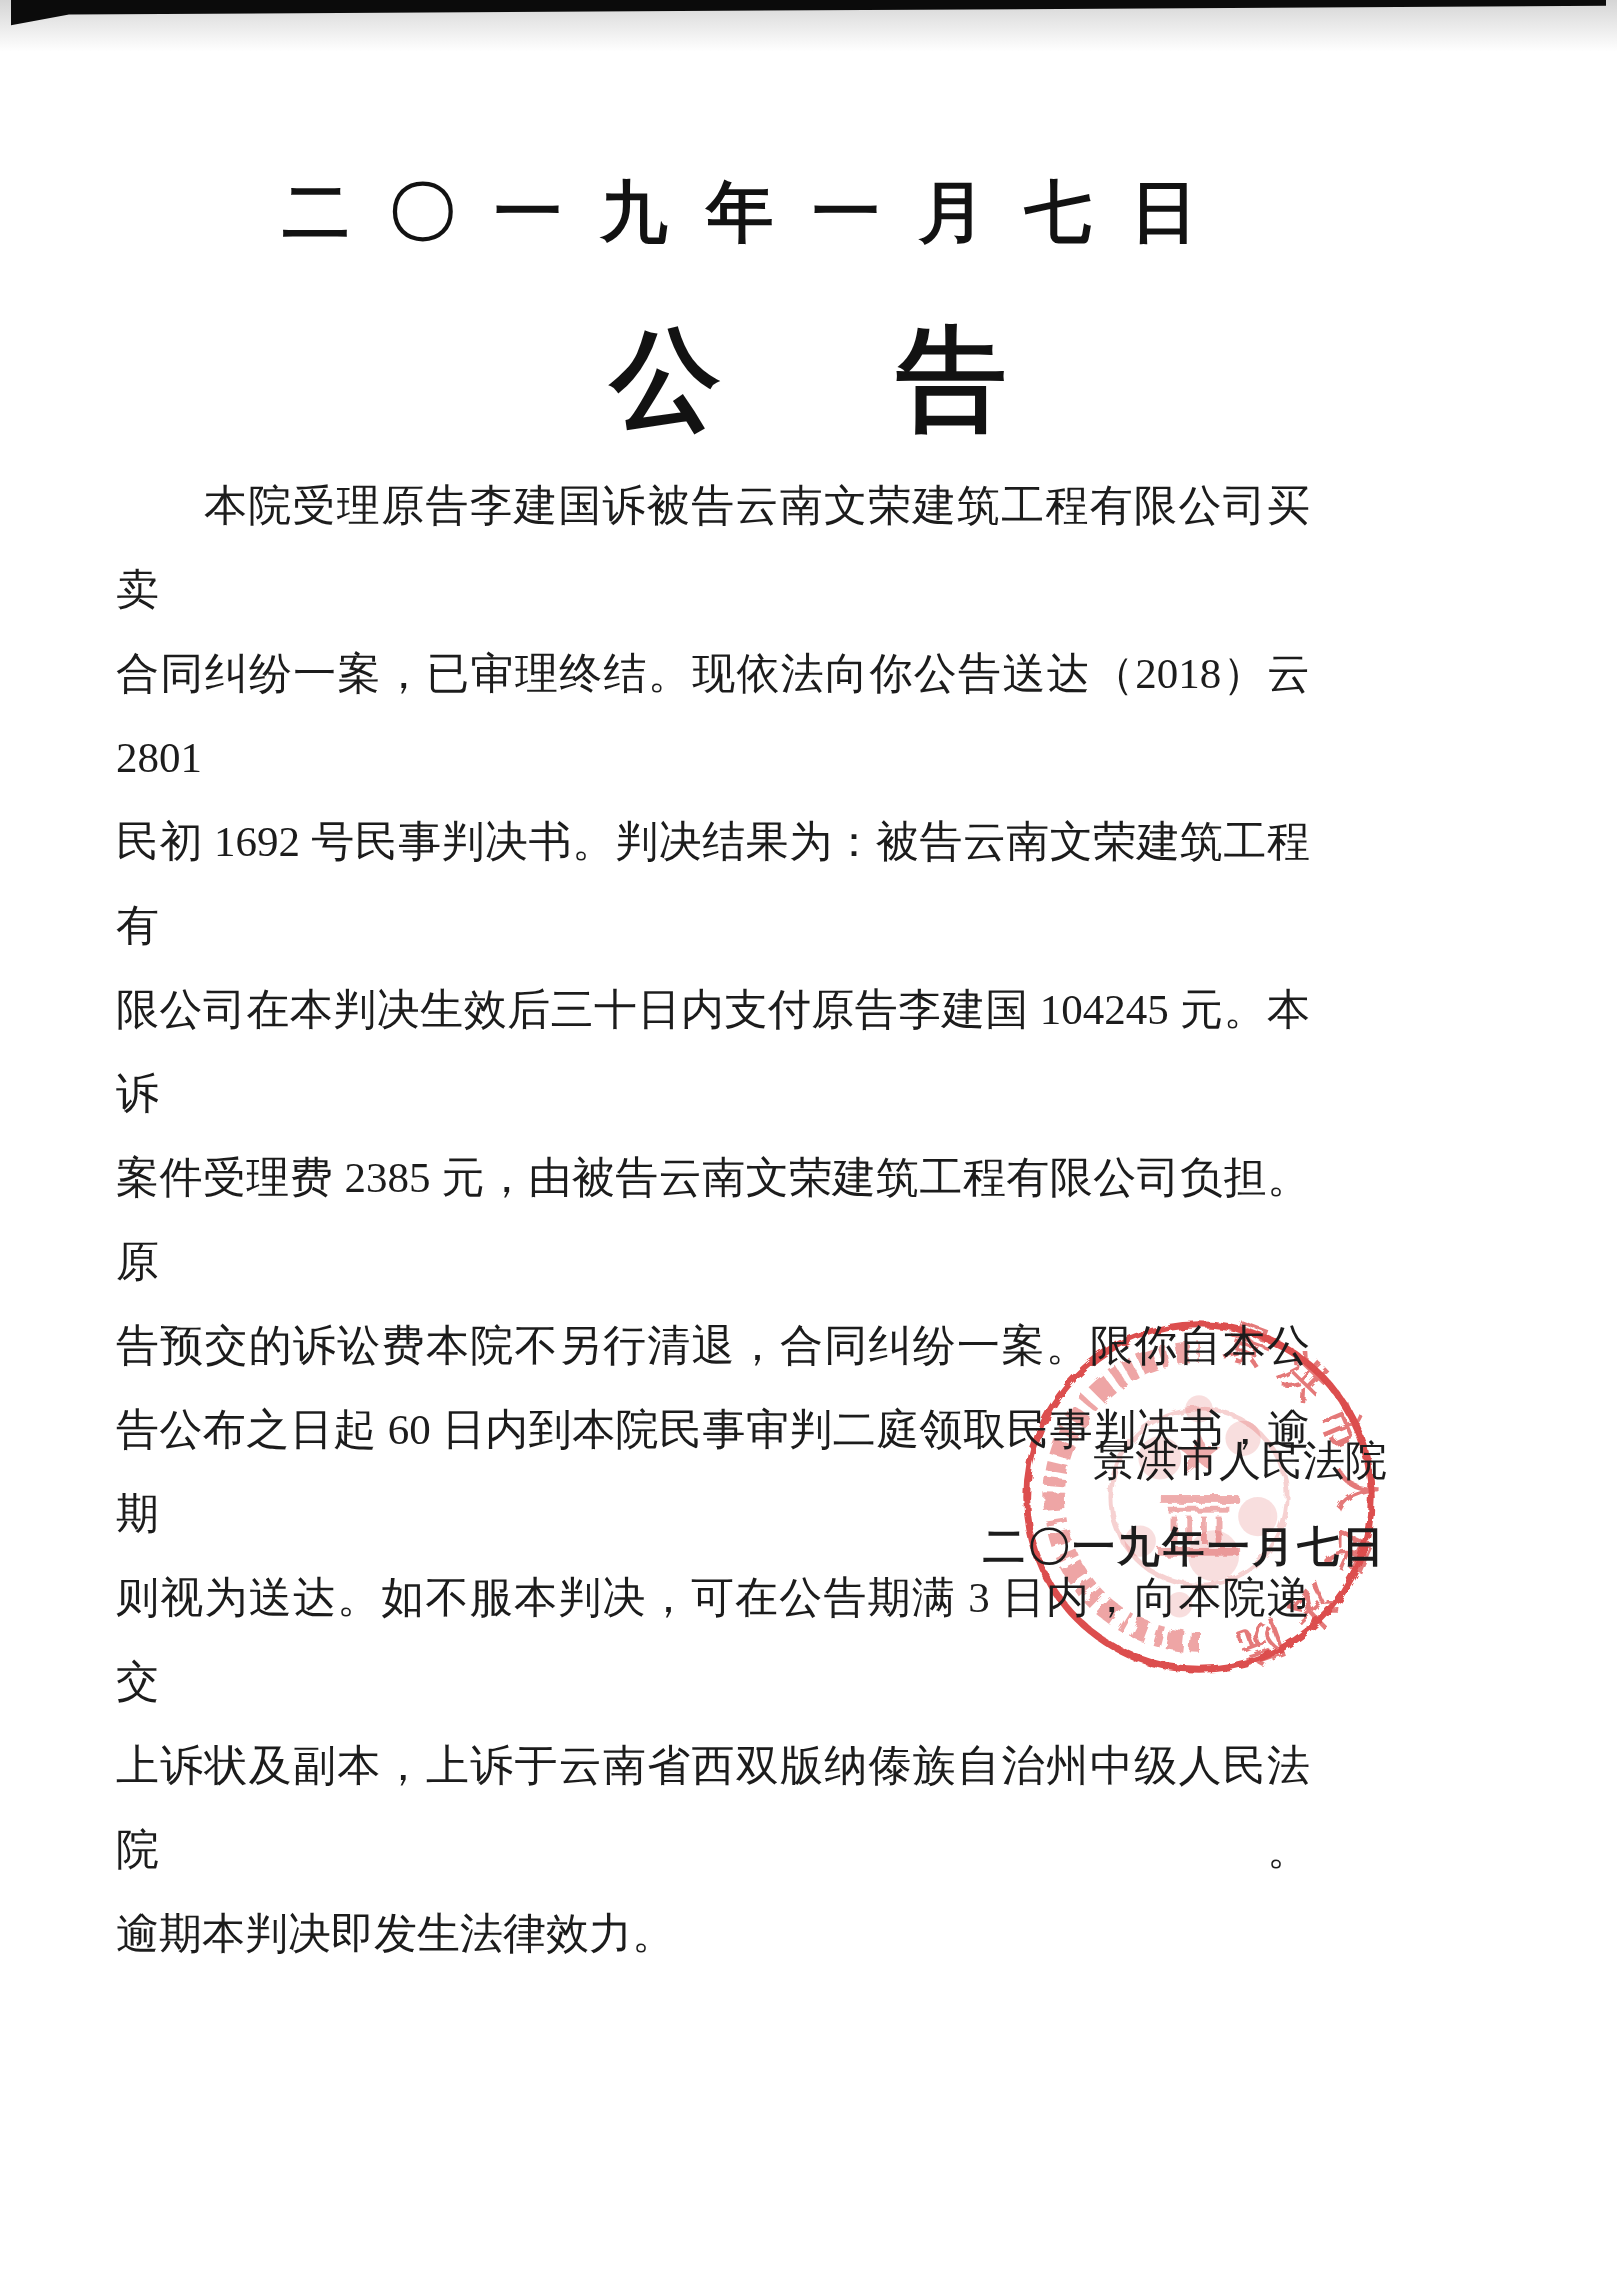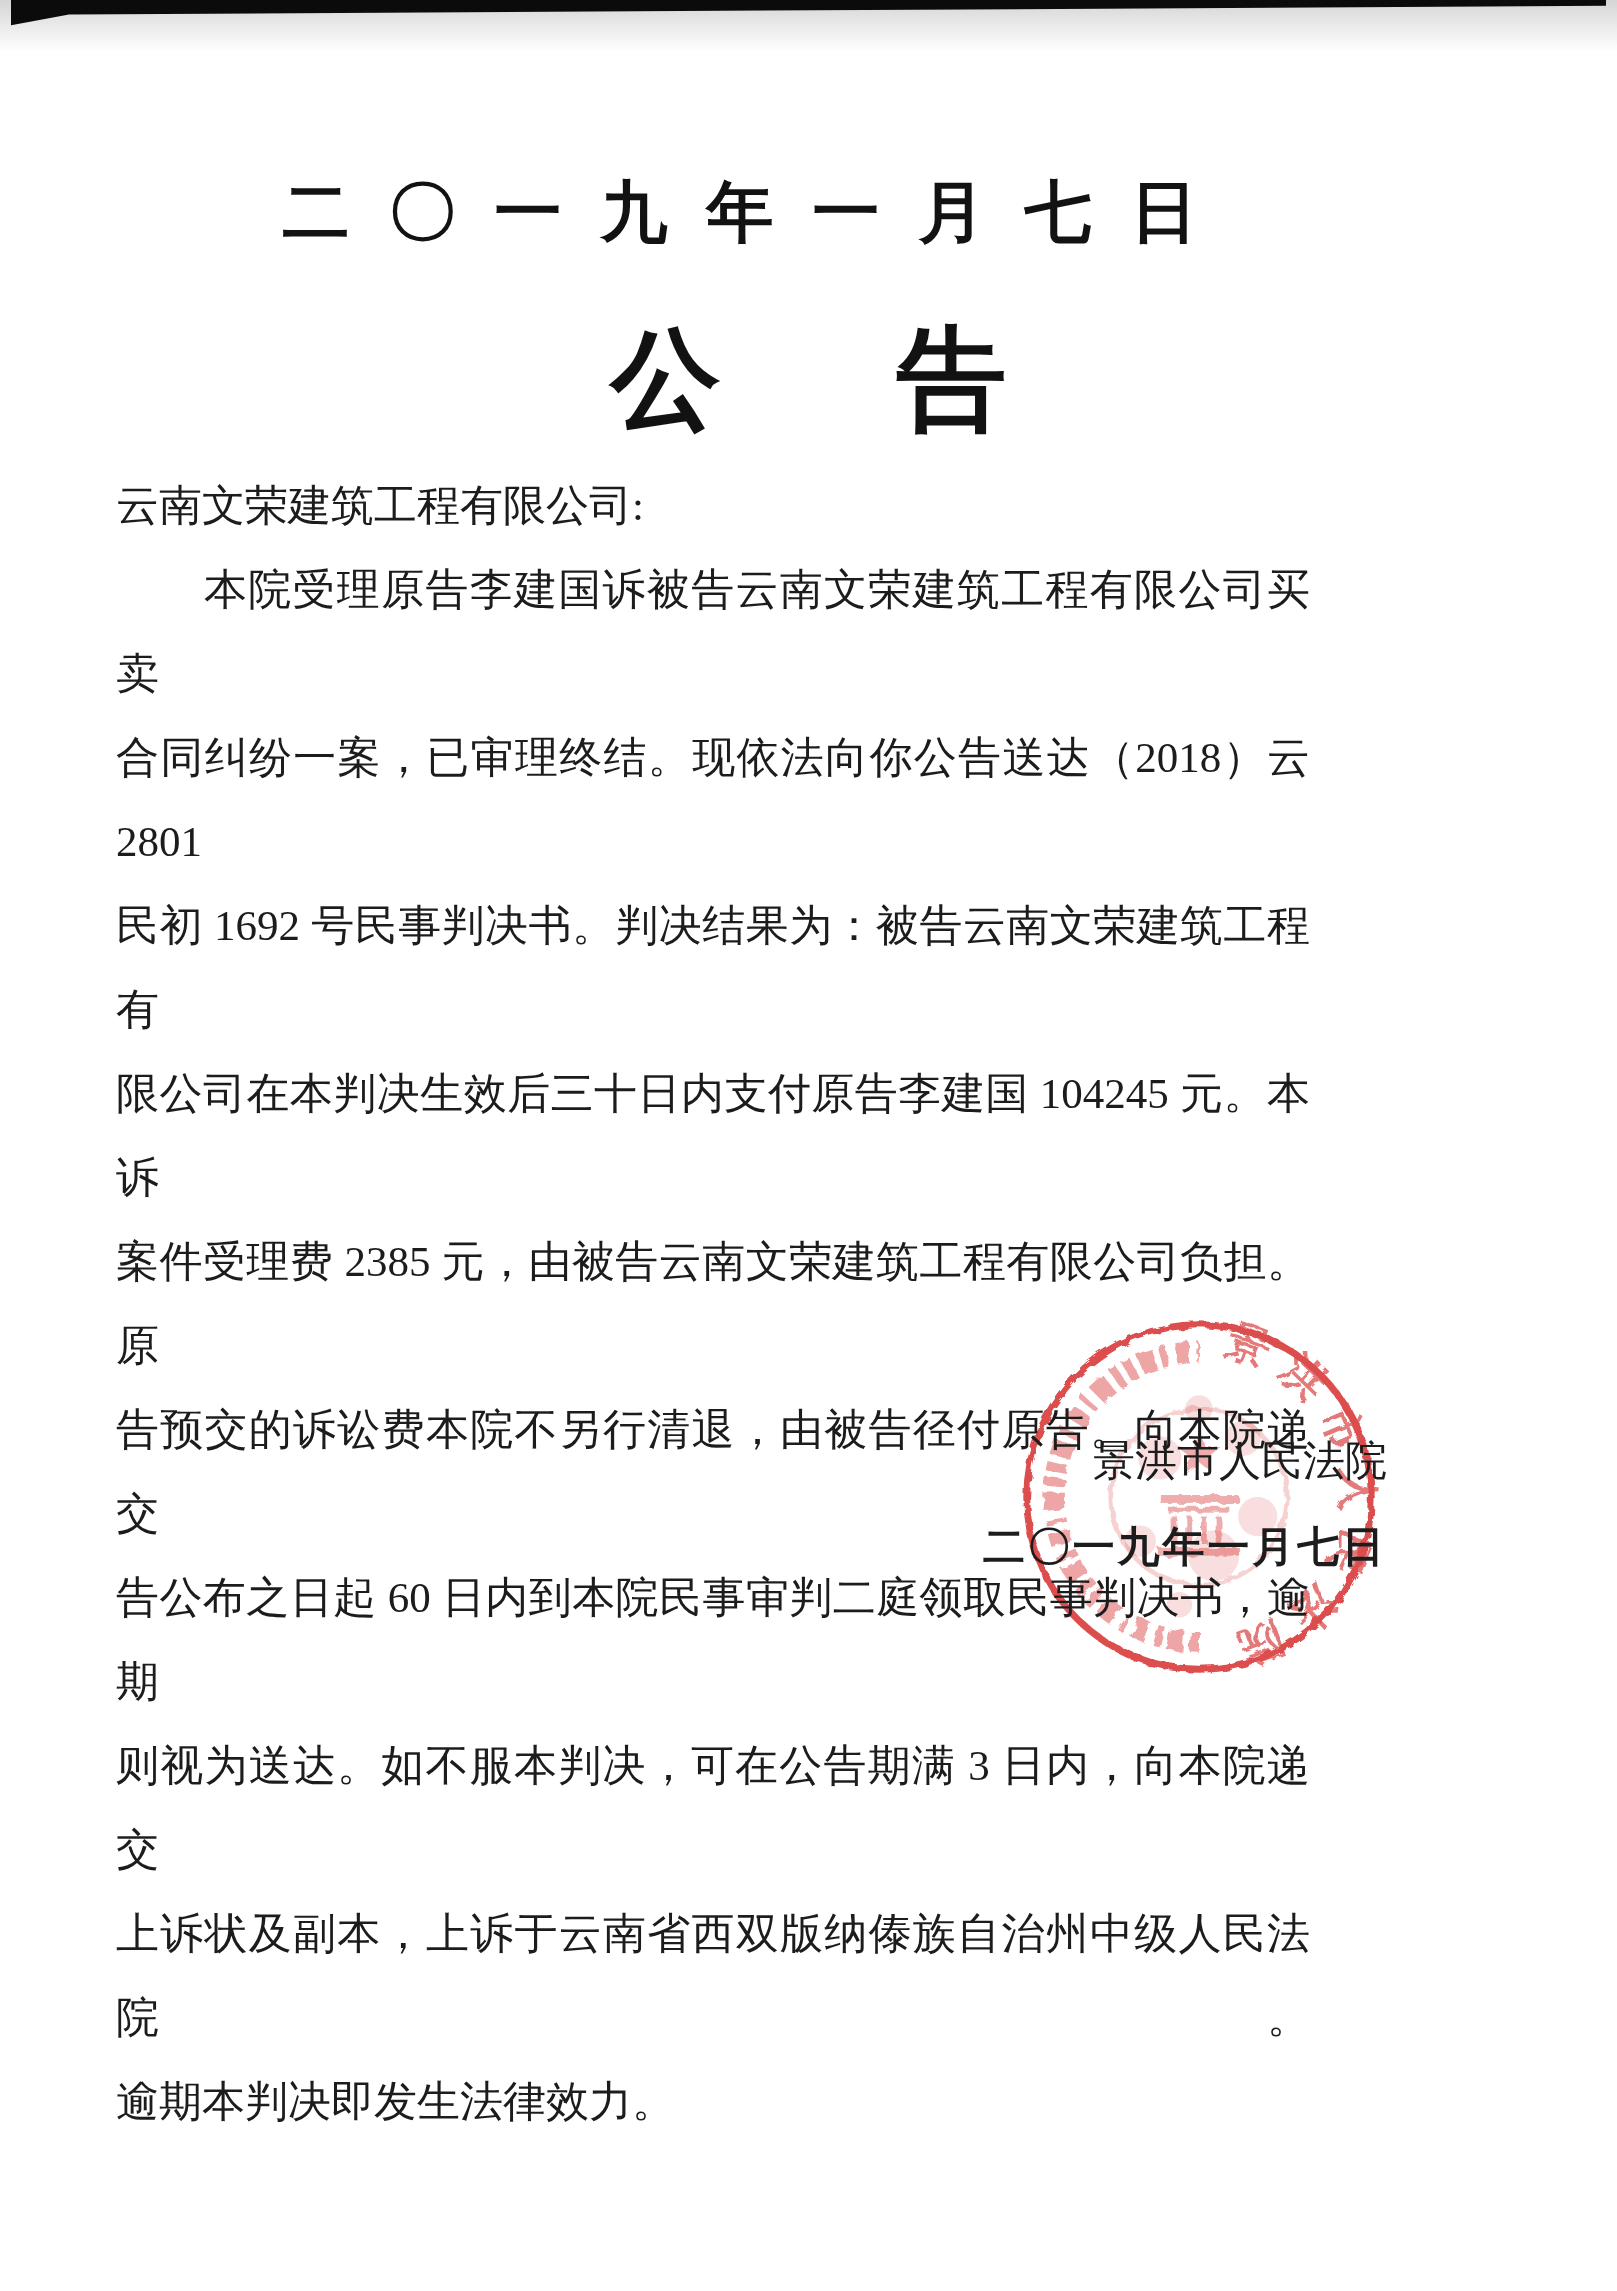--- a/index.html
+++ b/index.html
@@ -78,28 +78,27 @@
   <div class="top-shade"></div>
   <svg class="top-edge" viewBox="0 0 1650 30">
     <polygon points="0,0 1650,0 1650,6 60,15 0,26" fill="#0b0b0b"></polygon>
   </svg>
 
   <div class="court-header">二〇一九年一月七日</div>
 
   <div class="doc-title">公告</div>
 
   <div class="body-block">
-    <div class="addressee">云南文荣建筑工程有限公司:</div>
     <div class="para">
         <div class="body-line">本院受理原告李建国诉被告云南文荣建筑工程有限公司买卖</div>
         <div class="body-line">合同纠纷一案，已审理终结。现依法向你公告送达（2018）云 2801</div>
         <div class="body-line">民初 1692 号民事判决书。判决结果为：被告云南文荣建筑工程有</div>
         <div class="body-line">限公司在本判决生效后三十日内支付原告李建国 104245 元。本诉</div>
         <div class="body-line">案件受理费 2385 元，由被告云南文荣建筑工程有限公司负担。原</div>
-        <div class="body-line">告预交的诉讼费本院不另行清退，由被告径付原告。向本院递交</div>
+        <div class="body-line">告预交的诉讼费本院不另行清退，合同纠纷一案。限你自本公</div>
         <div class="body-line">告公布之日起 60 日内到本院民事审判二庭领取民事判决书，逾期</div>
         <div class="body-line">则视为送达。如不服本判决，可在公告期满 3 日内，向本院递交</div>
         <div class="body-line">上诉状及副本，上诉于云南省西双版纳傣族自治州中级人民法院。</div>
         <div class="body-line">逾期本判决即发生法律效力。</div>
       </div>
   </div>
 
   <svg class="seal" viewBox="0 0 380 380">
     <defs>
       <filter id="rough" x="-10%" y="-10%" width="120%" height="120%">

